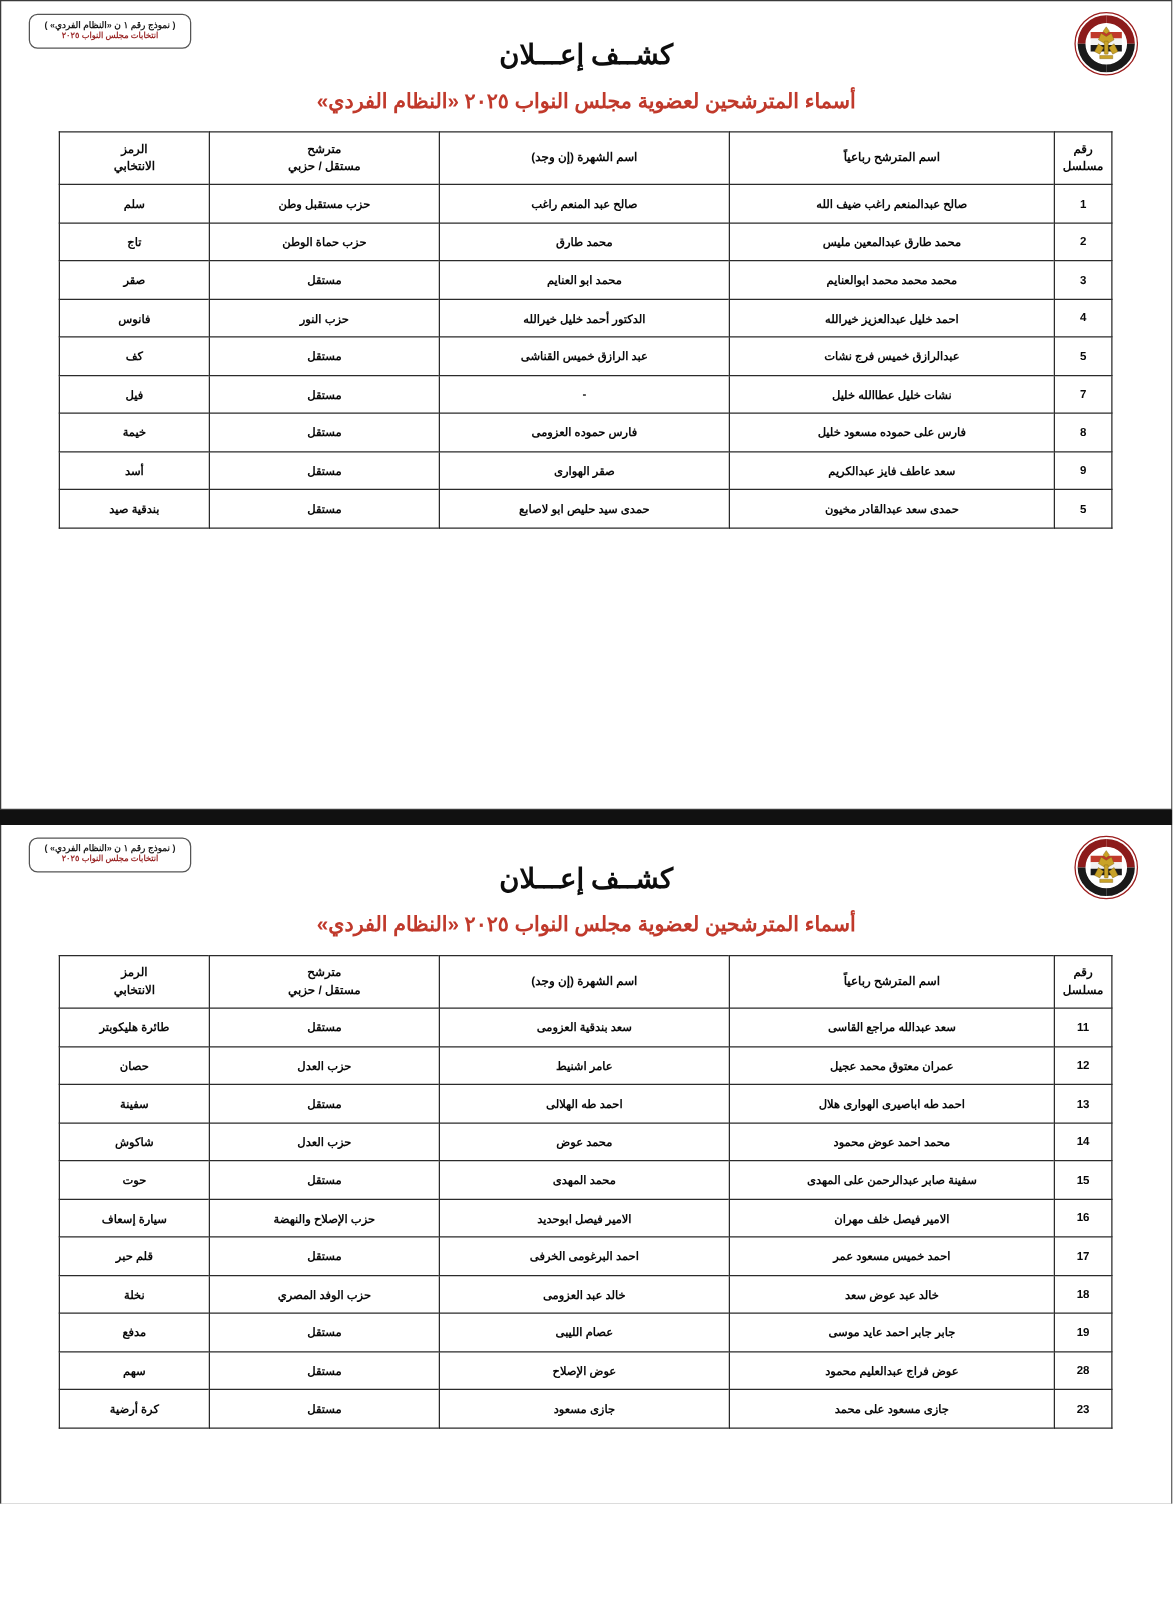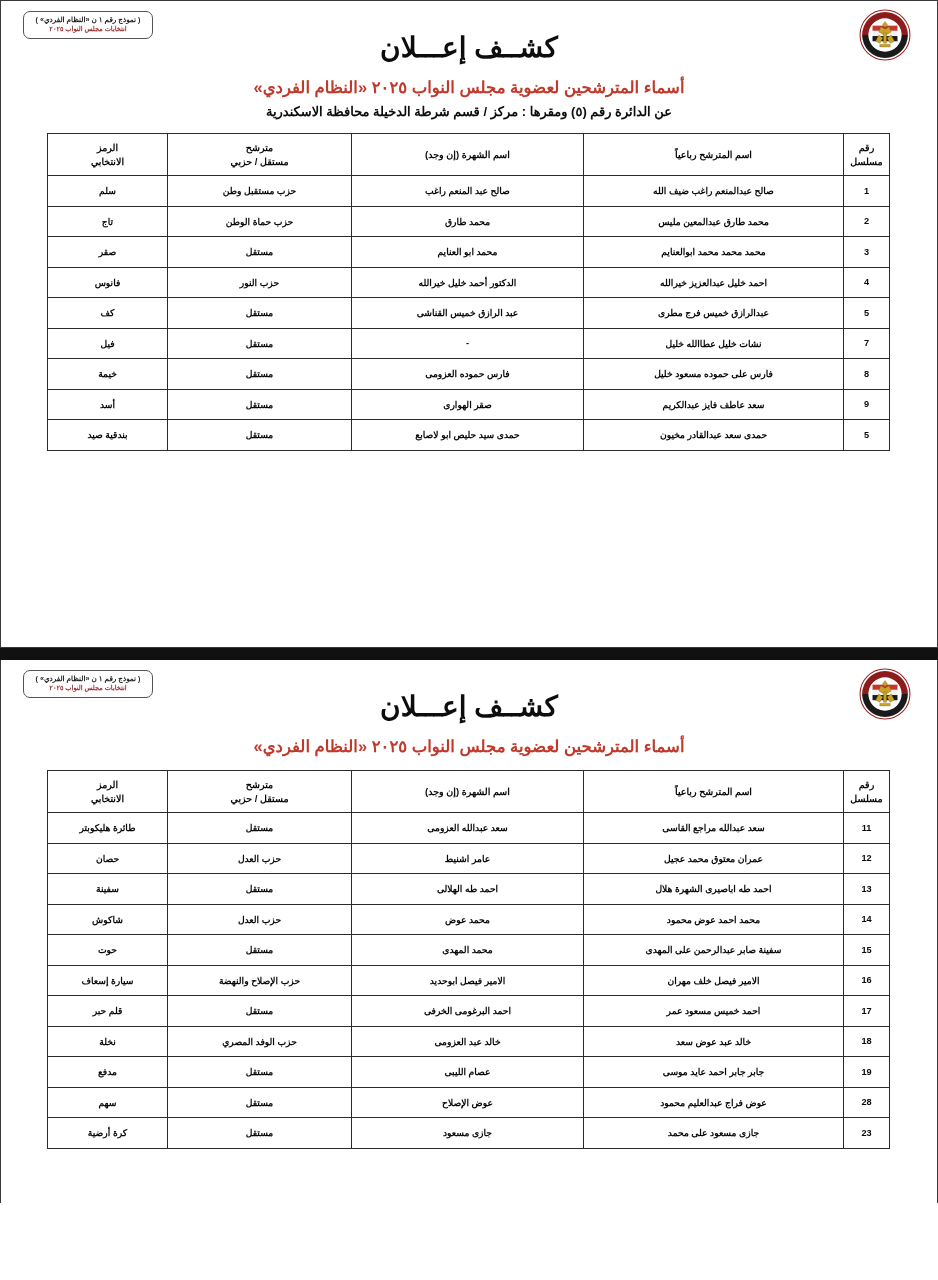--- a/index.html
+++ b/index.html
@@ -71,25 +71,25 @@
     height: 52px;
   }
   .emblem svg { display: block; width: 52px; height: 52px; }
 
   
   .titles {
     padding-top: 30px;
     text-align: center;
   }
   .title-main {
-    font-size: 28px;
+    font-size: 22px;
     font-weight: bold;
     color: #0d0d0d;
     letter-spacing: 1px;
-    font-family: Liberation Sans, sans-serif;
+    font-family: Liberation Serif, serif;
     margin: 0 0 14px 0;
   }
   .title-sub {
     font-size: 16.5px;
     font-weight: bold;
     color: #c0392b;
     font-family: "Liberation Sans", sans-serif;
     margin: 0 0 7px 0;
   }
   .title-district {
@@ -171,21 +171,20 @@
           <path d="M38 50 l-6 12 8 4 6 -10 z"></path>
           <path d="M62 50 l6 12 -8 4 -6 -10 z"></path>
           <path d="M40 68 h20 v5 h-20 z"></path>
         </g>
       </svg>
     </div>
 
     <div class="titles">
       <h1 class="title-main">كشــف إعـــلان</h1>
       <h2 class="title-sub">أسماء المترشحين لعضوية مجلس النواب ٢٠٢٥ «النظام الفردي»</h2>
-      <div class="title-district">عن الدائرة رقم  (٥)   ومقرها : مركز / قسم شرطة الدخيلة   محافظة الاسكندرية</div>
     </div>
 
     <div class="table-wrap">
       <table class="cand">
         <colgroup>
           <col class="c-serial">
             <col class="c-name">
             <col class="c-fame">
           <col class="c-party">
             <col class="c-symbol">
@@ -232,21 +231,21 @@
             </tr>
             <tr>
               <td class="serial-cell">4</td>
               <td>احمد خليل عبدالعزيز خيرالله</td>
               <td>الدكتور أحمد خليل خيرالله</td>
               <td>حزب النور</td>
               <td>فانوس</td>
             </tr>
             <tr>
               <td class="serial-cell">5</td>
-              <td>عبدالرازق خميس فرج مطرى</td>
+              <td>عبدالرازق خميس فرج نشات</td>
               <td>عبد الرازق خميس القناشى</td>
               <td>مستقل</td>
               <td>كف</td>
             </tr>
             <tr>
               <td class="serial-cell">7</td>
               <td>نشات خليل عطاالله خليل</td>
               <td>-</td>
               <td>مستقل</td>
               <td>فيل</td>
@@ -337,34 +336,34 @@
             <th>
               <span>الرمز</span><br>
               <span>الانتخابي</span>
             </th>
           </tr>
         </thead>
         <tbody>
             <tr>
               <td class="serial-cell">11</td>
               <td>سعد عبدالله مراجع القاسى</td>
-              <td>سعد عبدالله العزومى</td>
+              <td>سعد بندقية العزومى</td>
               <td>مستقل</td>
               <td>طائرة هليكوبتر</td>
             </tr>
             <tr>
               <td class="serial-cell">12</td>
               <td>عمران معتوق محمد عجيل</td>
               <td>عامر اشنيط</td>
               <td>حزب العدل</td>
               <td>حصان</td>
             </tr>
             <tr>
               <td class="serial-cell">13</td>
-              <td>احمد طه اباصيرى الشهرة هلال</td>
+              <td>احمد طه اباصيرى الهوارى هلال</td>
               <td>احمد طه الهلالى</td>
               <td>مستقل</td>
               <td>سفينة</td>
             </tr>
             <tr>
               <td class="serial-cell">14</td>
               <td>محمد احمد عوض محمود</td>
               <td>محمد عوض</td>
               <td>حزب العدل</td>
               <td>شاكوش</td>

